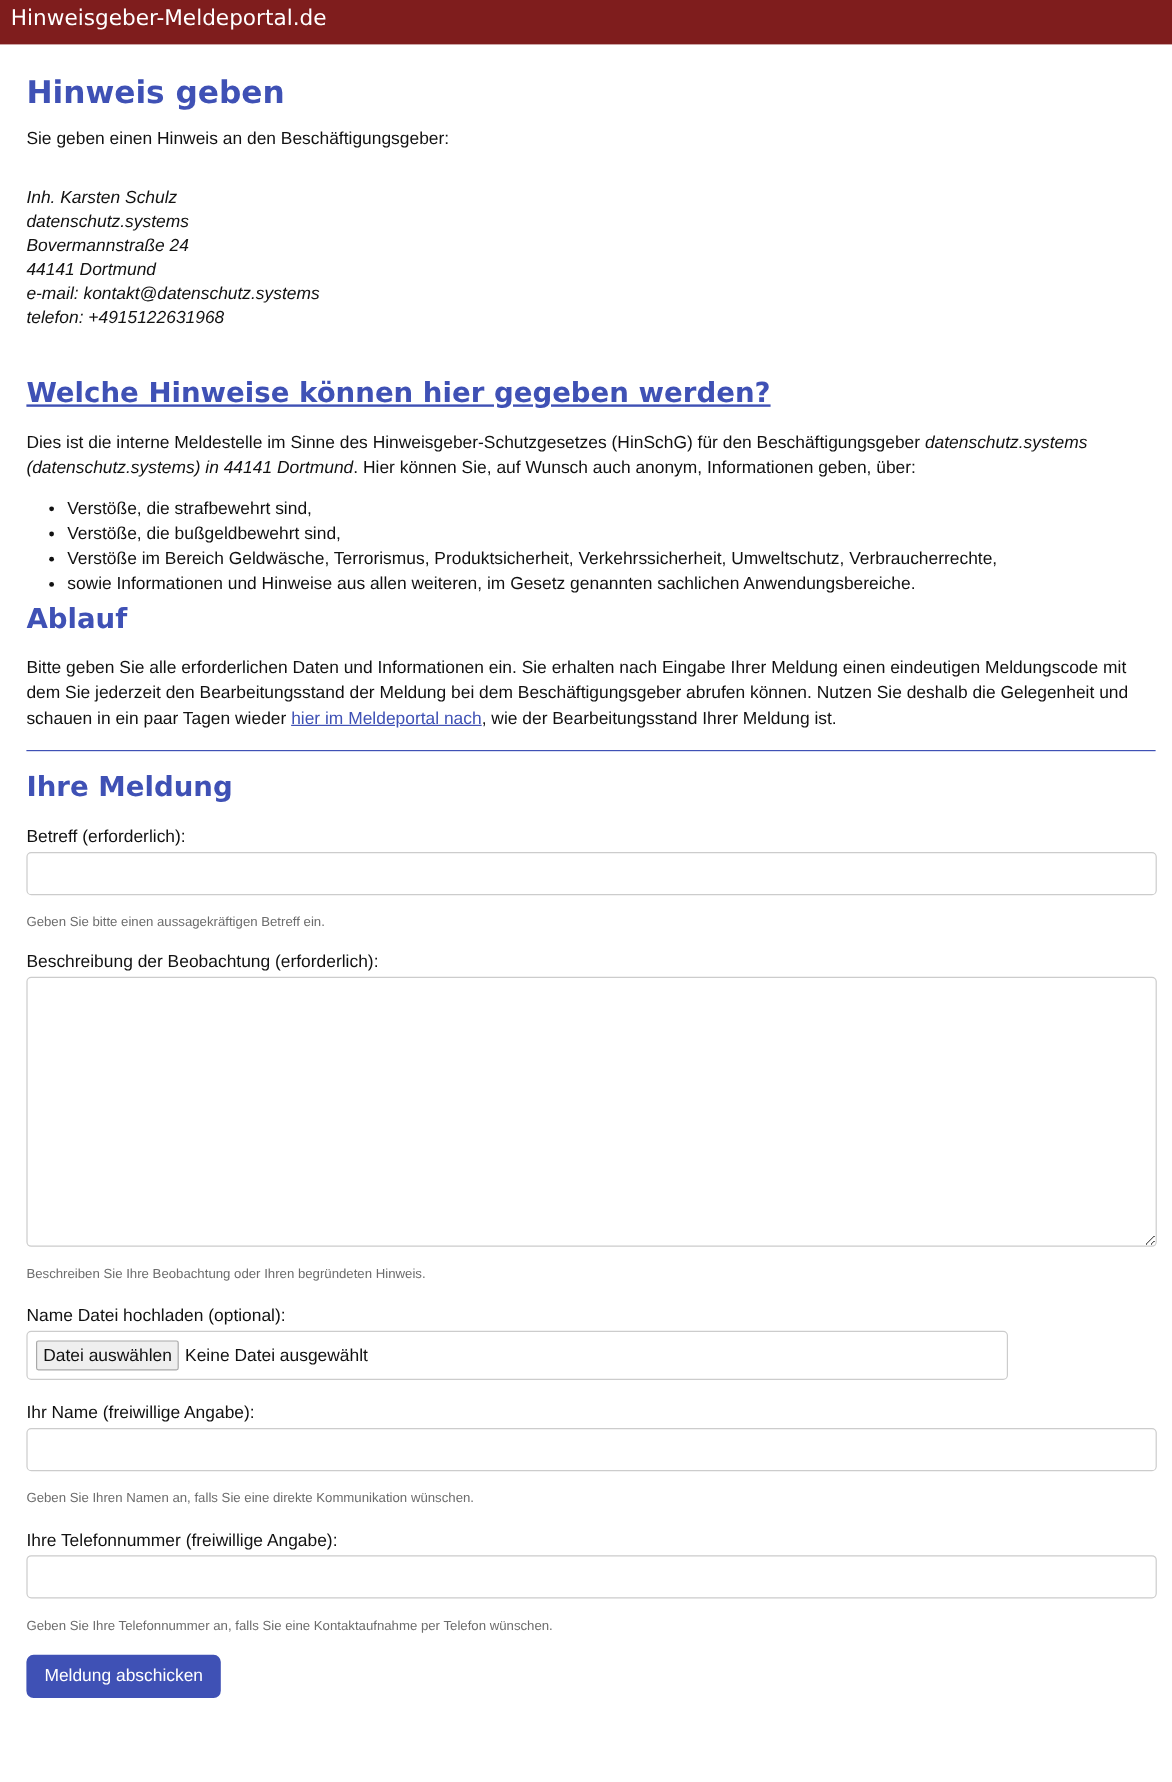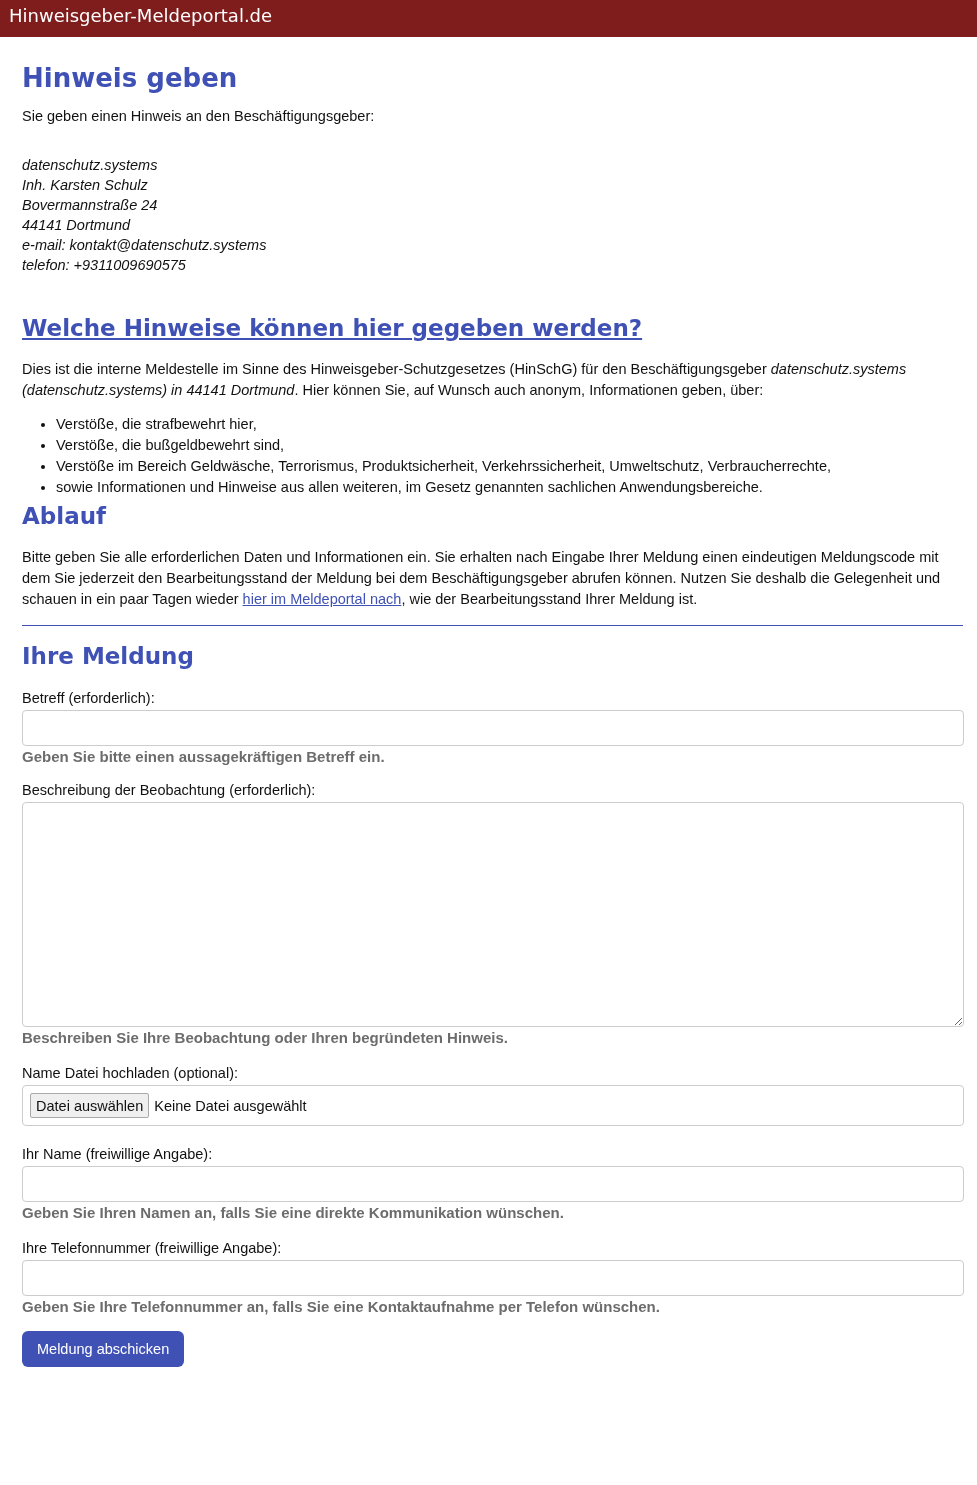--- a/index.html
+++ b/index.html
@@ -57,28 +57,27 @@
     border: 1px solid #cccccc;
     border-radius: 4px;
     margin-top: 2px;
     background: #fff;
     font-family: "Liberation Sans", sans-serif;
     font-size: 14px;
     padding: 6px 10px;
   }
   textarea.input { height: 225px; resize: vertical; }
   .help {
-    font-size: 15px;
+    font-size: 11px;
     color: #6c6c6c;
     line-height: 14px;
-    margin-top: 4px;
-    font-weight: bold;
+    margin-top: 16px;
   }
   .file-box {
-    width: 942px;
+    width: 818px;
     height: 41px;
     border: 1px solid #cccccc;
     border-radius: 4px;
     margin-top: 2px;
     padding: 7px 7px;
     display: flex;
     align-items: center;
   }
   .file-btn {
     background: #efefef;
@@ -107,32 +106,32 @@
 <body>
 
 <div class="topbar">
   <span>Hinweisgeber-Meldeportal.de</span>
 </div>
 
 <div class="main">
   <h1 class="h-first">Hinweis geben</h1>
   <p class="intro">Sie geben einen Hinweis an den Beschäftigungsgeber:</p>
   <div class="address">
+    <div>Inh. Karsten Schulz</div>
     <div>datenschutz.systems</div>
-    <div>Inh. Karsten Schulz</div>
     <div>Bovermannstraße 24</div>
     <div>44141 Dortmund</div>
     <div>e-mail: kontakt@datenschutz.systems</div>
-    <div>telefon: +9311009690575</div>
+    <div>telefon: +4915122631968</div>
   </div>
 
   <h2 class="sec2">Welche Hinweise können hier gegeben werden?</h2>
   <p class="sec2-p"><span>Dies ist die interne Meldestelle im Sinne des Hinweisgeber-Schutzgesetzes (HinSchG) für den Beschäftigungsgeber </span><em>datenschutz.systems (datenschutz.systems) in 44141 Dortmund</em><span>. Hier können Sie, auf Wunsch auch anonym, Informationen geben, über:</span></p>
   <ul class="list">
-    <li>Verstöße, die strafbewehrt hier,</li>
+    <li>Verstöße, die strafbewehrt sind,</li>
     <li>Verstöße, die bußgeldbewehrt sind,</li>
     <li>Verstöße im Bereich Geldwäsche, Terrorismus, Produktsicherheit, Verkehrssicherheit, Umweltschutz, Verbraucherrechte,</li>
     <li>sowie Informationen und Hinweise aus allen weiteren, im Gesetz genannten sachlichen Anwendungsbereiche.</li>
   </ul>
 
   <h2 class="sec3">Ablauf</h2>
   <p class="sec3-p"><span>Bitte geben Sie alle erforderlichen Daten und Informationen ein. Sie erhalten nach Eingabe Ihrer Meldung einen eindeutigen Meldungscode mit dem Sie jederzeit den Bearbeitungsstand der Meldung bei dem Beschäftigungsgeber abrufen können. Nutzen Sie deshalb die Gelegenheit und schauen in ein paar Tagen wieder </span><a class="link" href="#">hier im Meldeportal nach</a><span>, wie der Bearbeitungsstand Ihrer Meldung ist.</span></p>
 
   <hr class="divider">
 

